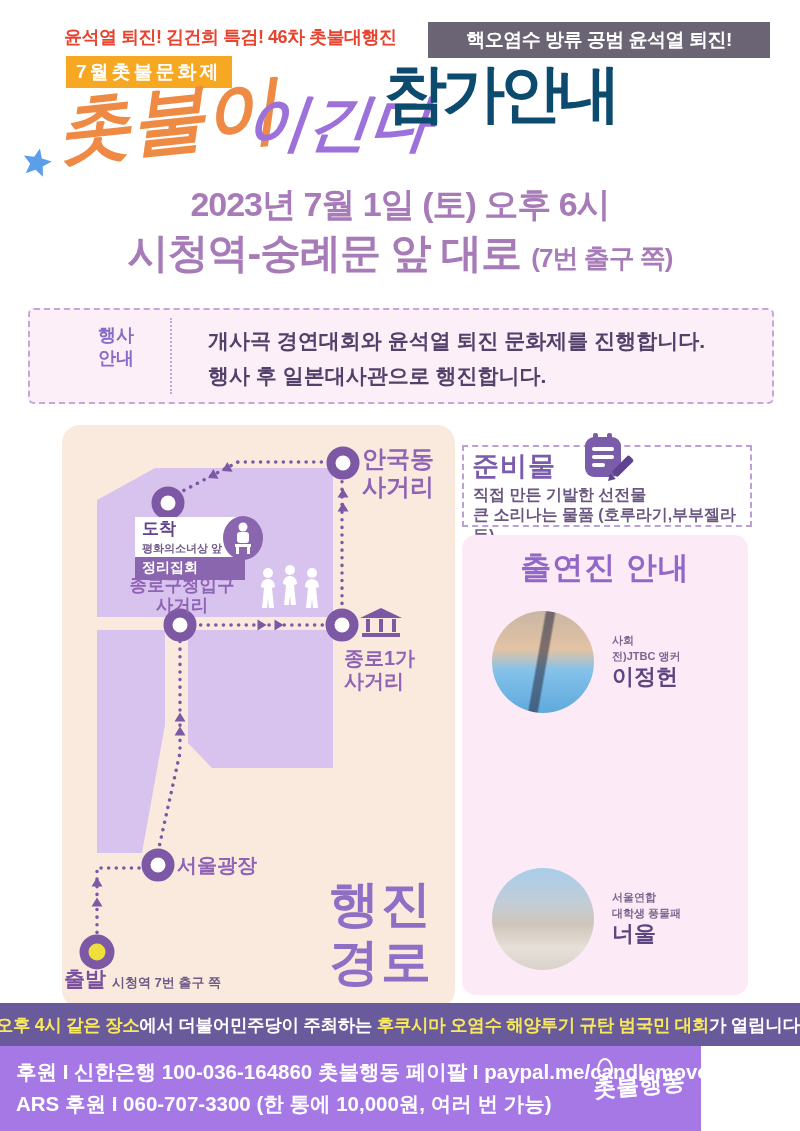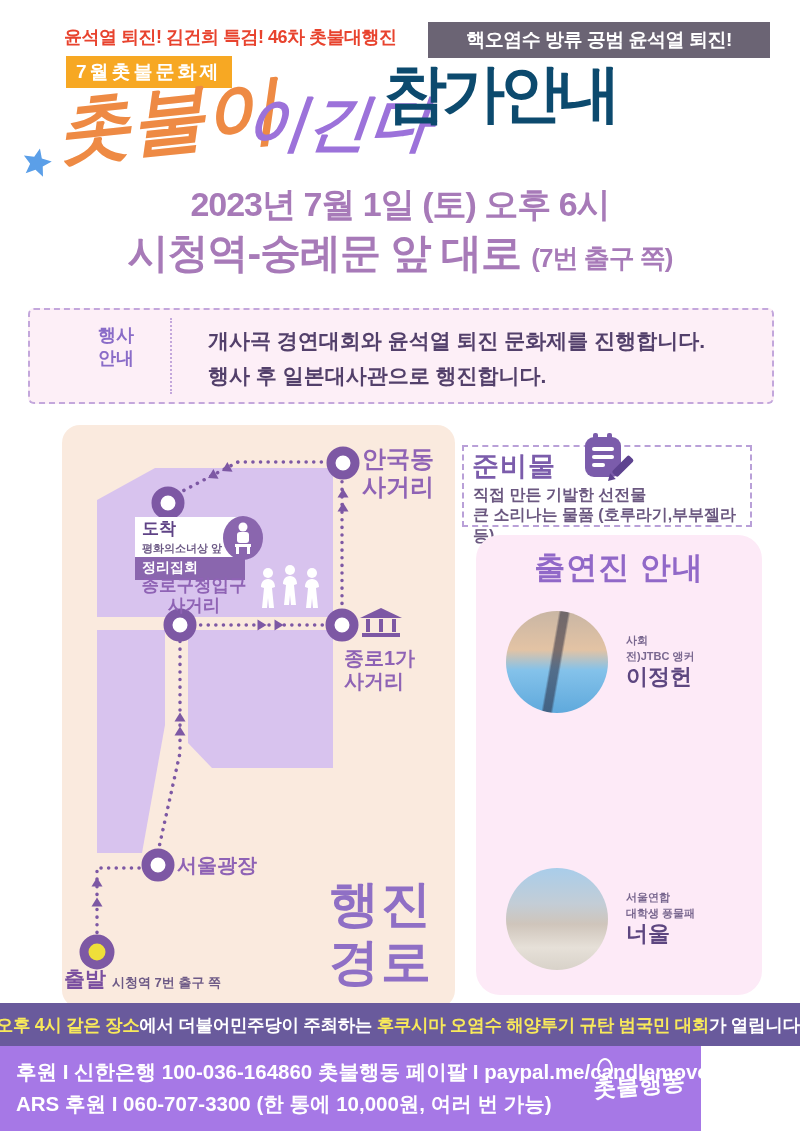--- a/index.html
+++ b/index.html
@@ -43,21 +43,21 @@
   
   .star { position:absolute; }
 
   
   .map-panel { position:absolute; left:62px; top:425px; width:393px; height:583px;
                background:#faeade; border-radius:18px; }
   .map-panel svg.map-art { position:absolute; left:0; top:0; }
   .m-label { position:absolute; color:#8f63b5; font-weight:800; line-height:1.15; }
   .m-anguk      { left:300px; top:20px;  font-size:24px; }
   .m-jongno1ga  { left:282px; top:222px; font-size:20px; }
-  .m-gucheong   { left:68px;  top:150px; width:128px; text-align:center; font-size:17.5px; }
+  .m-gucheong   { left:56px;  top:150px; width:128px; text-align:center; font-size:17.5px; }
   .m-plaza      { left:115px; top:429px; font-size:20px; }
   .m-arrival-box { position:absolute; left:73px; top:92px; width:110px; background:#ffffff;
                    padding:3px 7px 4px; box-sizing:border-box; }
   .m-arrival-title { font-size:17px; font-weight:800; color:#5f4386; line-height:1.1; }
   .m-arrival-sub   { font-size:11px; font-weight:700; color:#6d5a86; margin-top:2px; }
   .m-banner { position:absolute; left:73px; top:132px; width:110px; background:#8a66ae;
               color:#fff; font-size:14px; font-weight:800; padding:2px 0 3px 7px; box-sizing:border-box; }
   .m-statue { position:absolute; left:160px; top:90px; }
   .m-start-label { position:absolute; left:2px; top:540px; font-size:21px; font-weight:800; color:#7a4fa0; }
   .m-start-sub   { position:absolute; left:50px; top:549px; font-size:13px; font-weight:700; color:#6d5a86; }
@@ -70,21 +70,21 @@
   .supplies-box { position:absolute; left:462px; top:445px; width:286px; height:78px;
                   border:2px dashed #b9a0d8; background:#fff; }
   .supplies-title { position:absolute; left:8px; top:1px; font-size:27px; font-weight:800;
                     color:#7b5cab; letter-spacing:1px; }
   .supplies-icon  { position:absolute; left:116px; top:-16px; }
   .supplies-l1 { position:absolute; left:9px; top:38px; font-size:16px; font-weight:700; color:#6b5880; }
   .supplies-l2 { position:absolute; left:9px; top:58px; font-size:16px; font-weight:700; color:#6b5880; }
 
   
   .performers-box { position:absolute; left:462px; top:535px; width:286px; height:460px;
-                    background:#fdeaf7; border-radius:24px;margin-left:14px; }
+                    background:#fdeaf7; border-radius:14px; }
   .performers-title { text-align:center; margin-top:12px; font-size:31px; font-weight:800;
                       color:#9168c8; letter-spacing:1px; }
   .perf-row { position:absolute; left:30px; display:flex; align-items:center; gap:18px; }
   .perf-row.r1 { top:76px; }
   .perf-row.r2 { top:205px; }
   .perf-row.r3 { top:333px; }
   .perf-photo { width:102px; height:102px; border-radius:50%; flex:0 0 auto; }
   .photo-1 { background:
       linear-gradient(100deg, transparent 44%, rgba(40,40,60,.55) 46%, rgba(40,40,60,.55) 52%, transparent 54%),
       linear-gradient(180deg,#c9b6a4 0%,#e3c3a4 38%,#84c2ea 58%,#5fa9dc 100%); }

